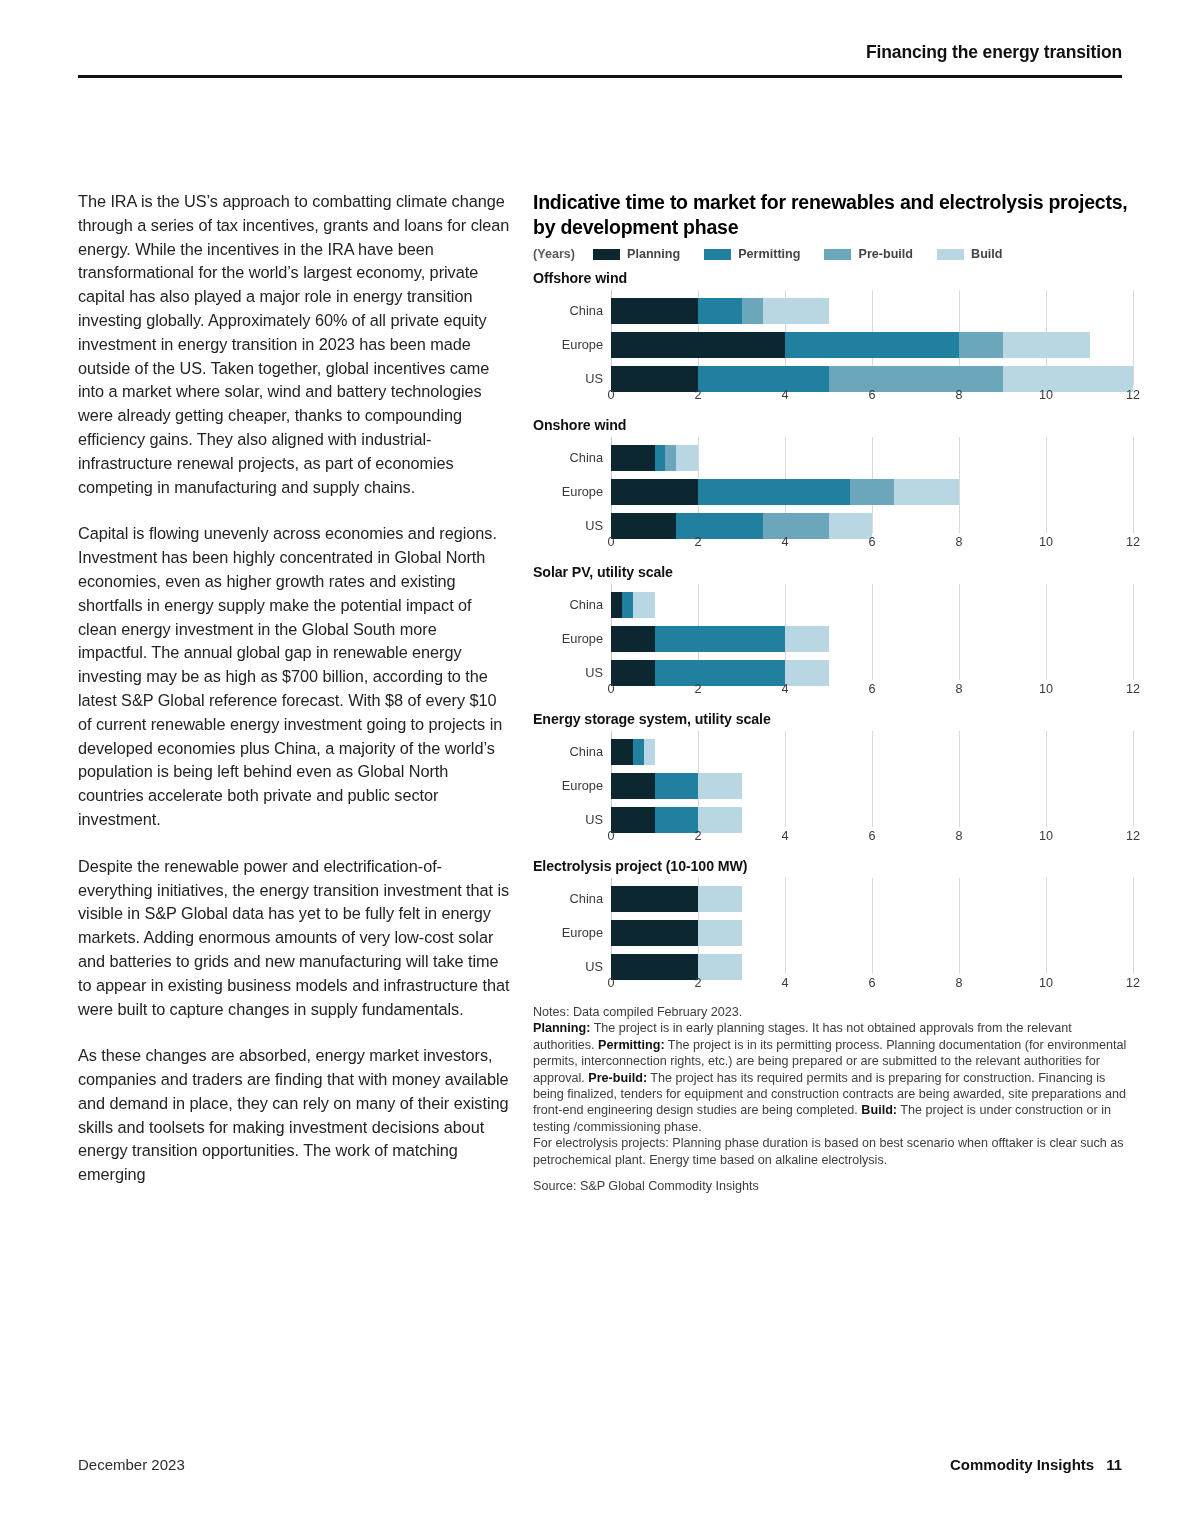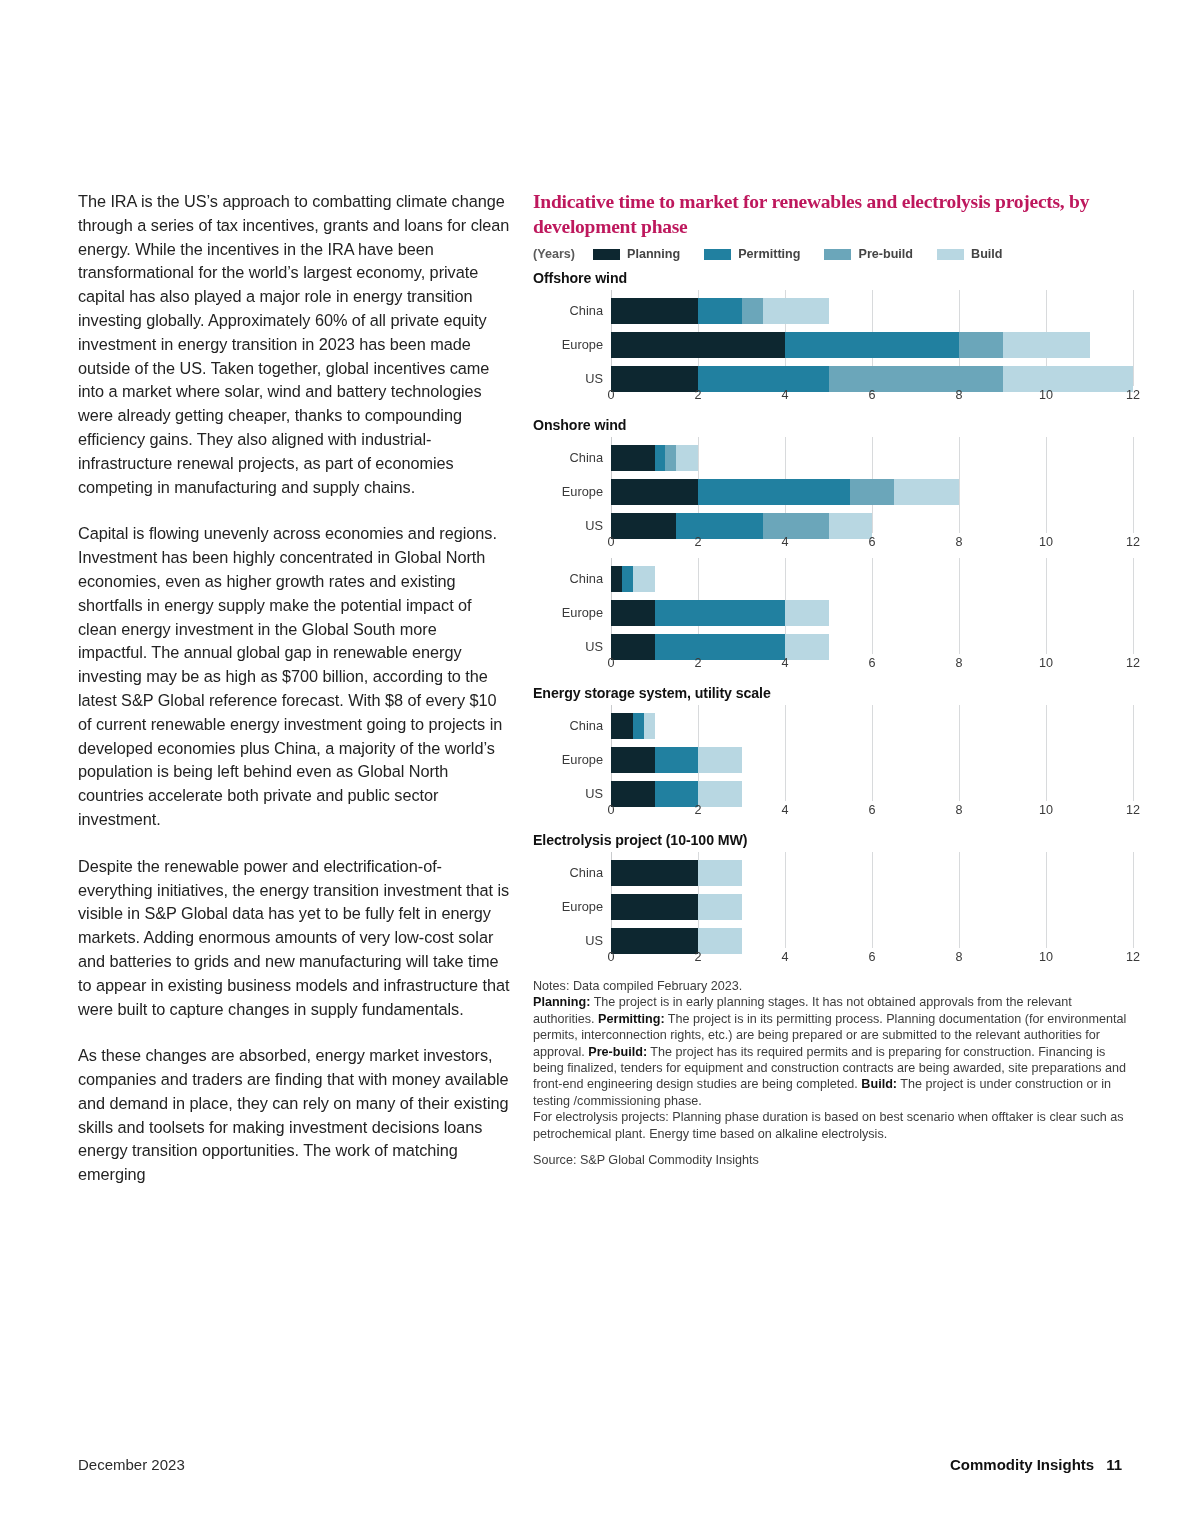--- a/index.html
+++ b/index.html
@@ -69,23 +69,22 @@
     left: 533px;
     width: 600px;
   }
 
   
   .chart-title {
     font-size: 19.5px;
     font-weight: bold;
     line-height: 24.5px;
     letter-spacing: -0.25px;
-    color: #be185d;
+    color: #000000;
     margin: 0 0 8px 0;
-    font-family: Liberation Serif, serif;
   }
   .legend {
     display: flex;
     align-items: center;
     gap: 0;
     margin-bottom: 9px;
     font-size: 12.6px;
     color: #444444;
     font-weight: bold;
   }
@@ -214,26 +213,30 @@
     font-weight: bold;
     color: #111111;
   }
   .footer-right .pagenum { margin-left: 12px; }
 </style>
 </head>
 <body>
 
 <div class="page">
 
+  <div class="header">
+    <div class="header-title">Financing the energy transition</div>
+    <div class="header-rule"></div>
+  </div>
 
   <div class="col-left">
       <p>The IRA is the US’s approach to combatting climate change through a series of tax incentives, grants and loans for clean energy. While the incentives in the IRA have been transformational for the world’s largest economy, private capital has also played a major role in energy transition investing globally. Approximately 60% of all private equity investment in energy transition in 2023 has been made outside of the US. Taken together, global incentives came into a market where solar, wind and battery technologies were already getting cheaper, thanks to compounding efficiency gains. They also aligned with industrial-infrastructure renewal projects, as part of economies competing in manufacturing and supply chains.</p>
       <p>Capital is flowing unevenly across economies and regions. Investment has been highly concentrated in Global North economies, even as higher growth rates and existing shortfalls in energy supply make the potential impact of clean energy investment in the Global South more impactful. The annual global gap in renewable energy investing may be as high as $700 billion, according to the latest S&amp;P Global reference forecast. With $8 of every $10 of current renewable energy investment going to projects in developed economies plus China, a majority of the world’s population is being left behind even as Global North countries accelerate both private and public sector investment.</p>
       <p>Despite the renewable power and electrification-of-everything initiatives, the energy transition investment that is visible in S&amp;P Global data has yet to be fully felt in energy markets. Adding enormous amounts of very low-cost solar and batteries to grids and new manufacturing will take time to appear in existing business models and infrastructure that were built to capture changes in supply fundamentals.</p>
-      <p>As these changes are absorbed, energy market investors, companies and traders are finding that with money available and demand in place, they can rely on many of their existing skills and toolsets for making investment decisions loans energy transition opportunities. The work of matching emerging</p>
+      <p>As these changes are absorbed, energy market investors, companies and traders are finding that with money available and demand in place, they can rely on many of their existing skills and toolsets for making investment decisions about energy transition opportunities. The work of matching emerging</p>
     </div>
 
   <div class="col-right">
 
     <div class="chart-title">Indicative time to market for renewables and electrolysis projects, by development phase</div>
 
     <div class="legend">
       <span class="units">(Years)</span>
       <span class="legend-item">
         <span class="swatch" style="background: rgb(13, 39, 48);"></span>
@@ -348,20 +351,21 @@
               <div class="tick" style="left: 87px;">2</div>
               <div class="tick" style="left: 174px;">4</div>
               <div class="tick" style="left: 261px;">6</div>
               <div class="tick" style="left: 348px;">8</div>
               <div class="tick" style="left: 435px;">10</div>
               <div class="tick" style="left: 522px;">12</div>
             </div>
           </div>
         </div>
         <div class="panel">
+          <div class="panel-title">Solar PV, utility scale</div>
           <div class="plot">
             <div class="grid">
               <div class="gridline zero" style="left: 0px;"></div>
               <div class="gridline" style="left: 87px;"></div>
               <div class="gridline" style="left: 174px;"></div>
               <div class="gridline" style="left: 261px;"></div>
               <div class="gridline" style="left: 348px;"></div>
               <div class="gridline" style="left: 435px;"></div>
               <div class="gridline" style="left: 522px;"></div>
             </div>

